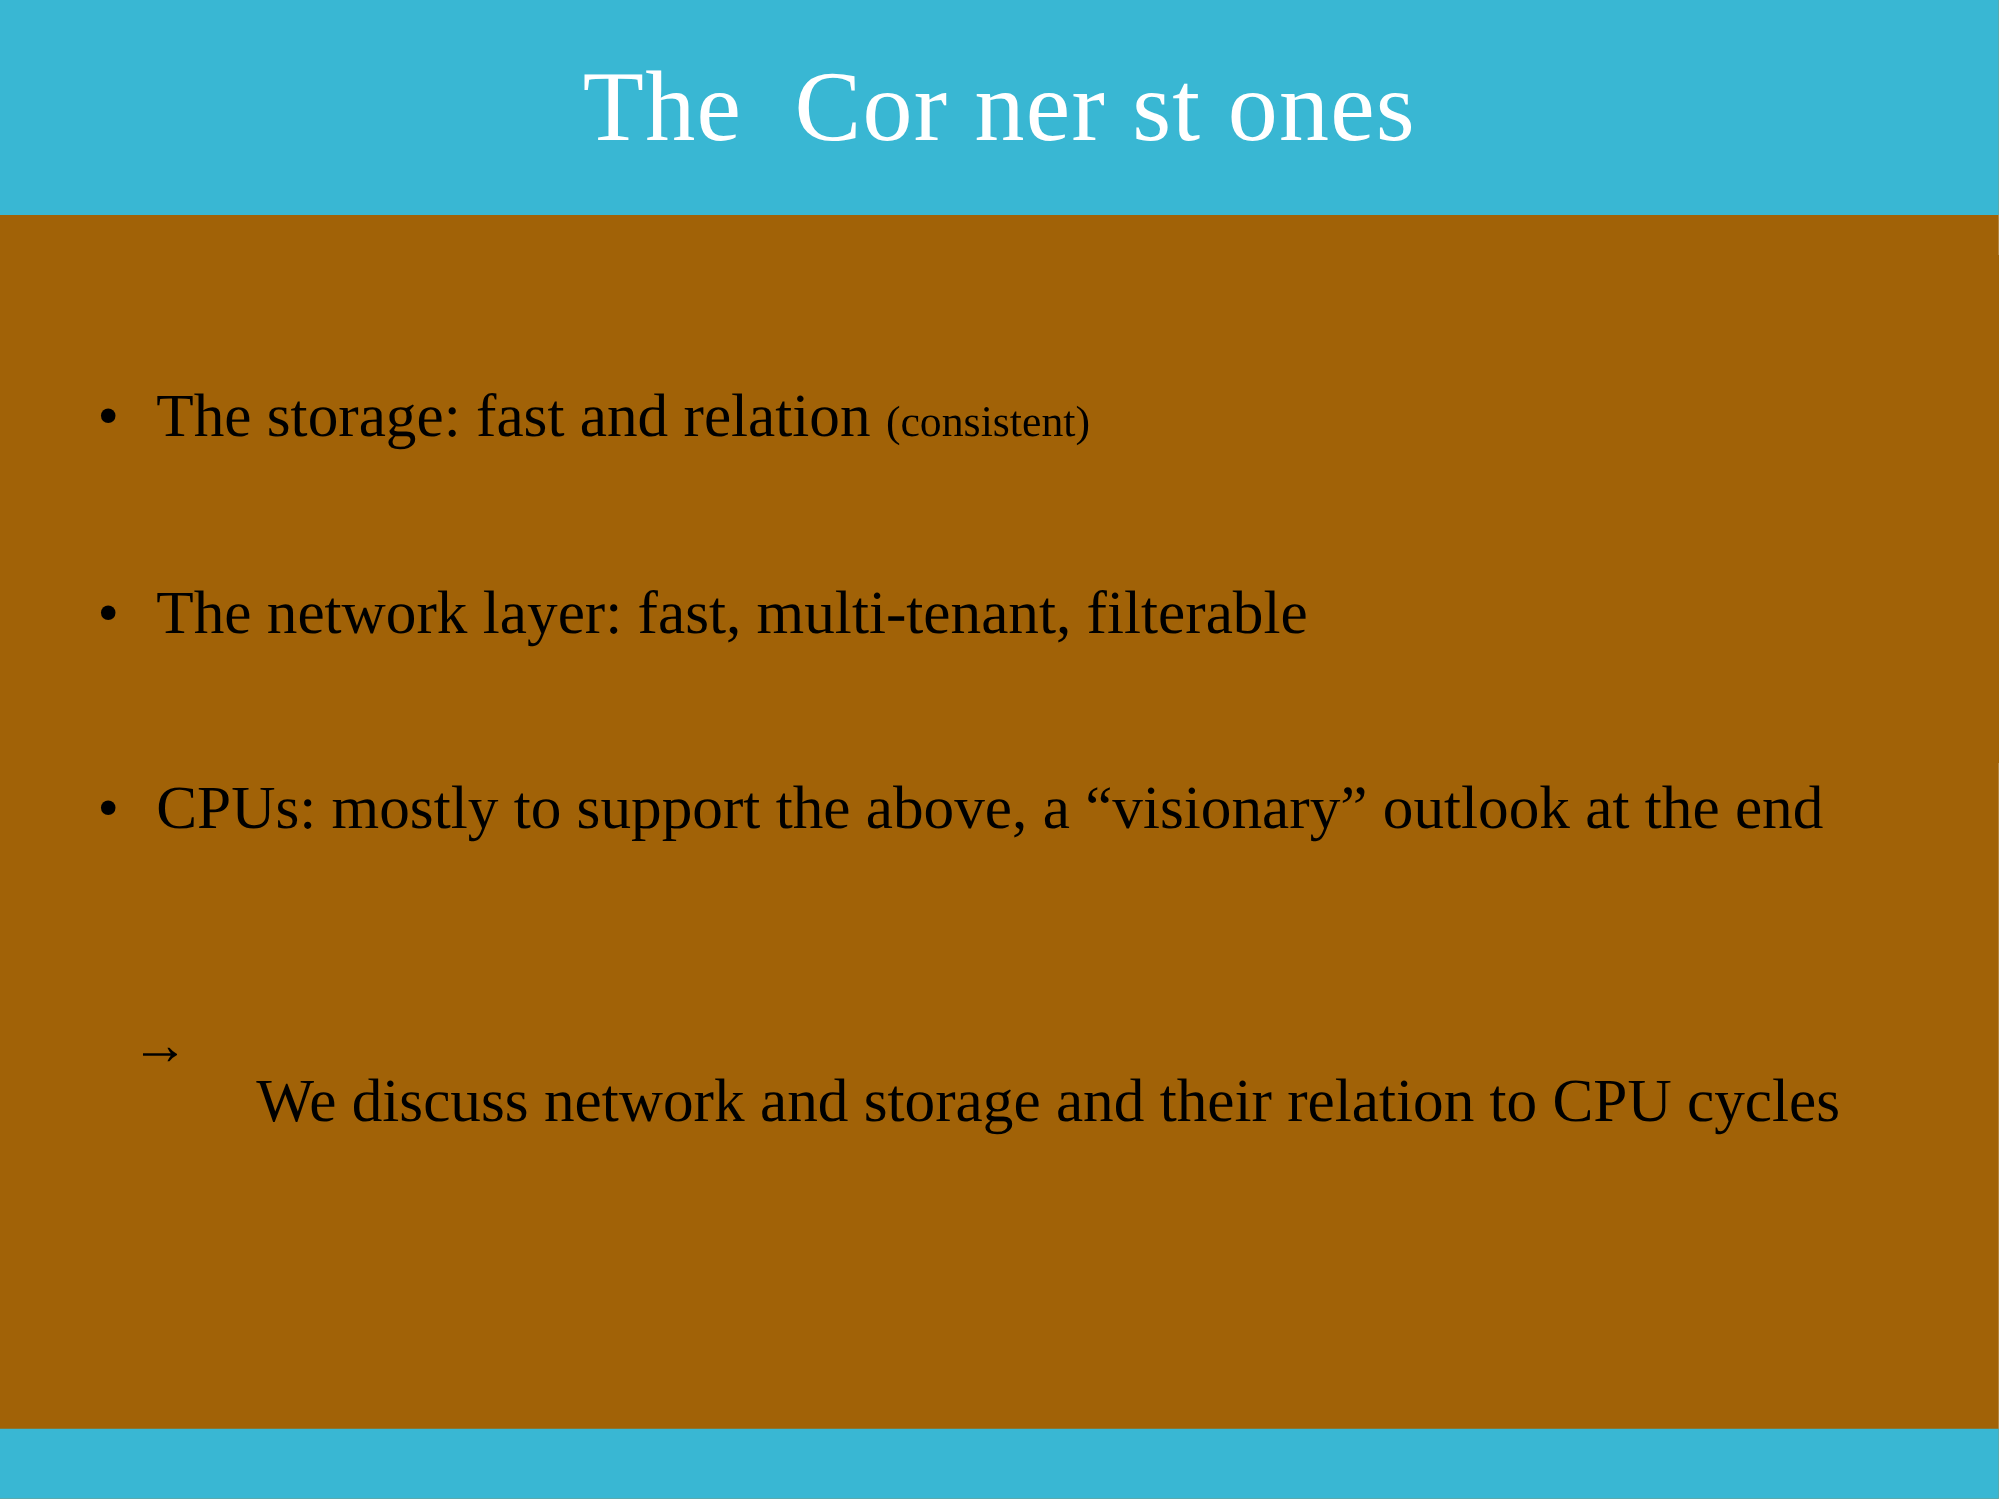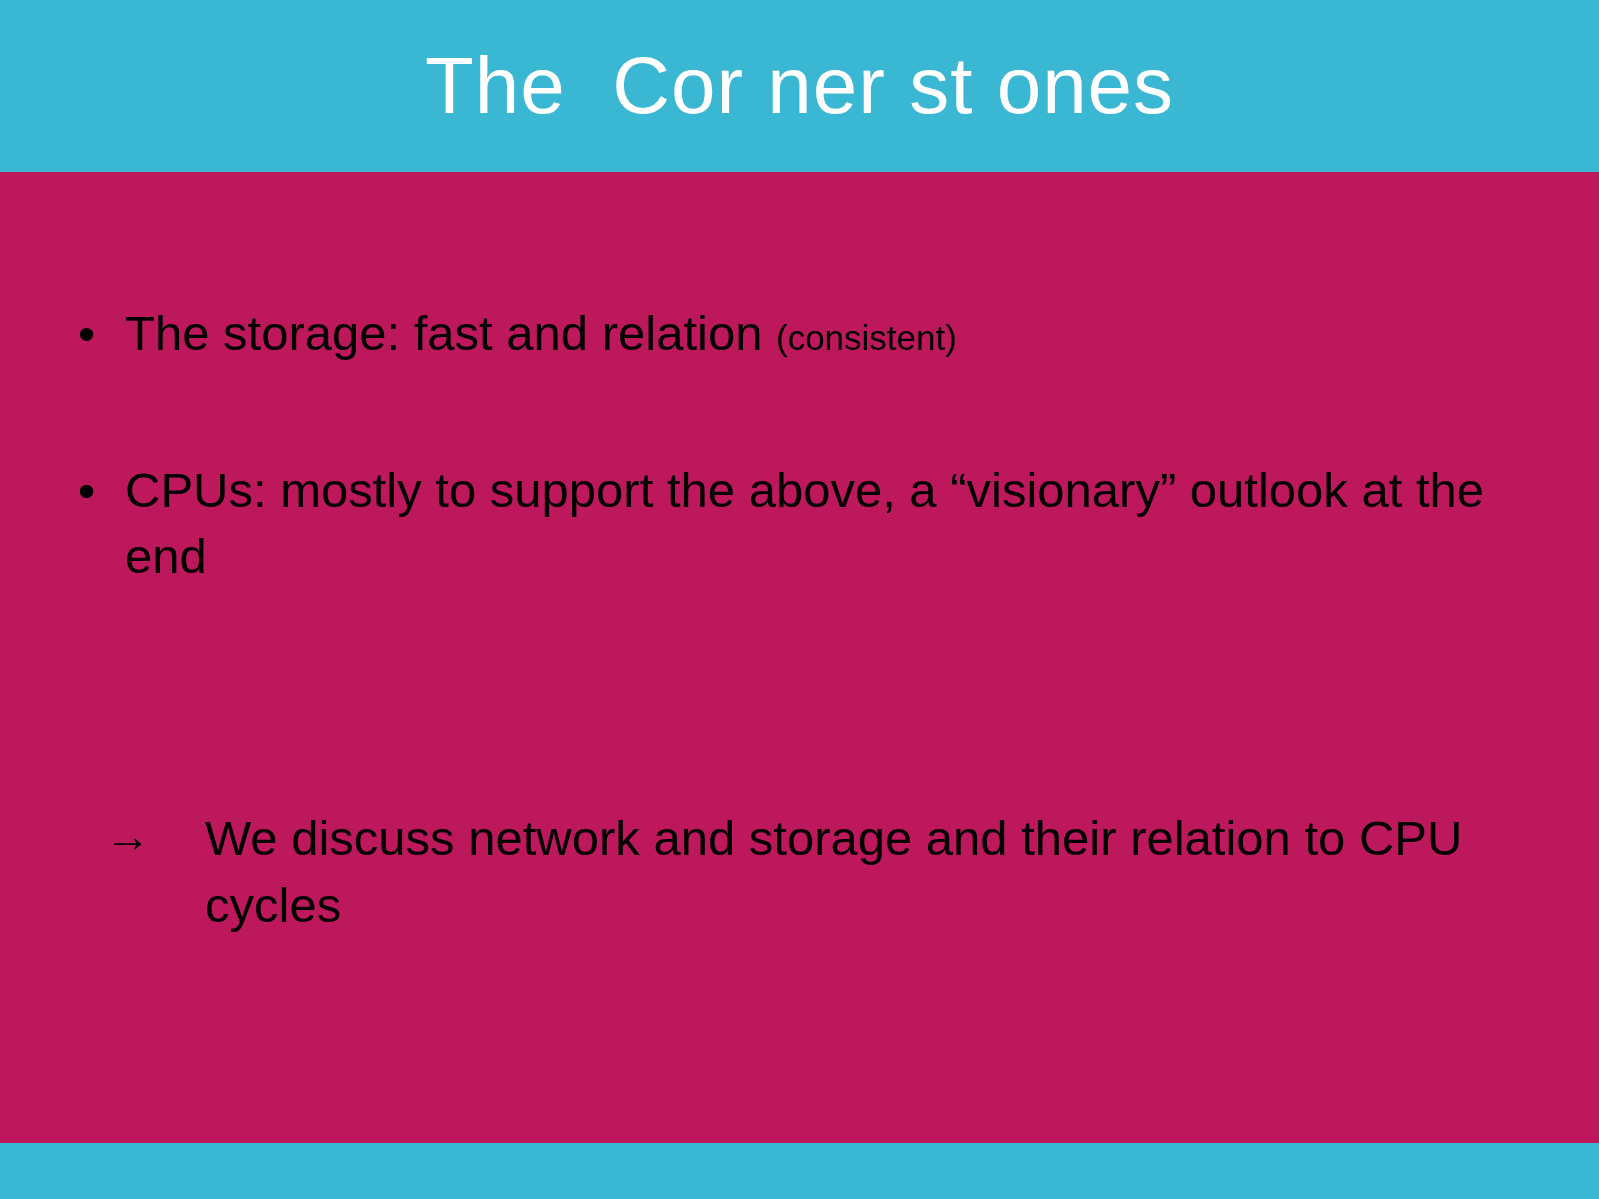--- a/index.html
+++ b/index.html
@@ -12,22 +12,23 @@
     height: 1199px;
     overflow: hidden;
     font-family: "Liberation Sans", sans-serif;
     -webkit-font-smoothing: antialiased;
   }
 
   .slide {
     position: relative;
     width: 1599px;
     height: 1199px;
-    background: #be185d;
+    background: #a16207;
     box-sizing: border-box;
+    font-family: Liberation Serif, serif;
   }
 
   
   .title-band {
     position: absolute;
     left: 0;
     top: 0;
     width: 1599px;
     height: 172px;
     background: #39b7d3;
@@ -107,20 +108,21 @@
   .arrow-glyph {
     position: absolute;
     left: 0;
     top: 0;
     font-size: 46px;
     line-height: 1.36;
   }
   .arrow-text {
     display: block;
     margin-left: 100px;
+    margin-top: 43px;
   }
 
   
   .bottom-band {
     position: absolute;
     left: 0;
     top: 1143px;
     width: 1599px;
     height: 56px;
     background: #39b7d3;
@@ -138,20 +140,21 @@
 
     <div class="bullet-list">
 
       <div class="bullet">
         <span class="bullet-marker">•</span>
         <span class="bullet-text">The storage: fast and relation </span><span class="bullet-sub">(consistent)</span>
       </div>
 
       <div class="bullet">
         <span class="bullet-marker">•</span>
+        <span class="bullet-text">The network layer: fast, multi-tenant, filterable</span>
       </div>
 
       <div class="bullet">
         <span class="bullet-marker">•</span>
         <span class="bullet-text">CPUs: mostly to support the above, a “visionary” outlook at the end</span>
       </div>
 
     </div>
 
     <div class="arrow-item">

